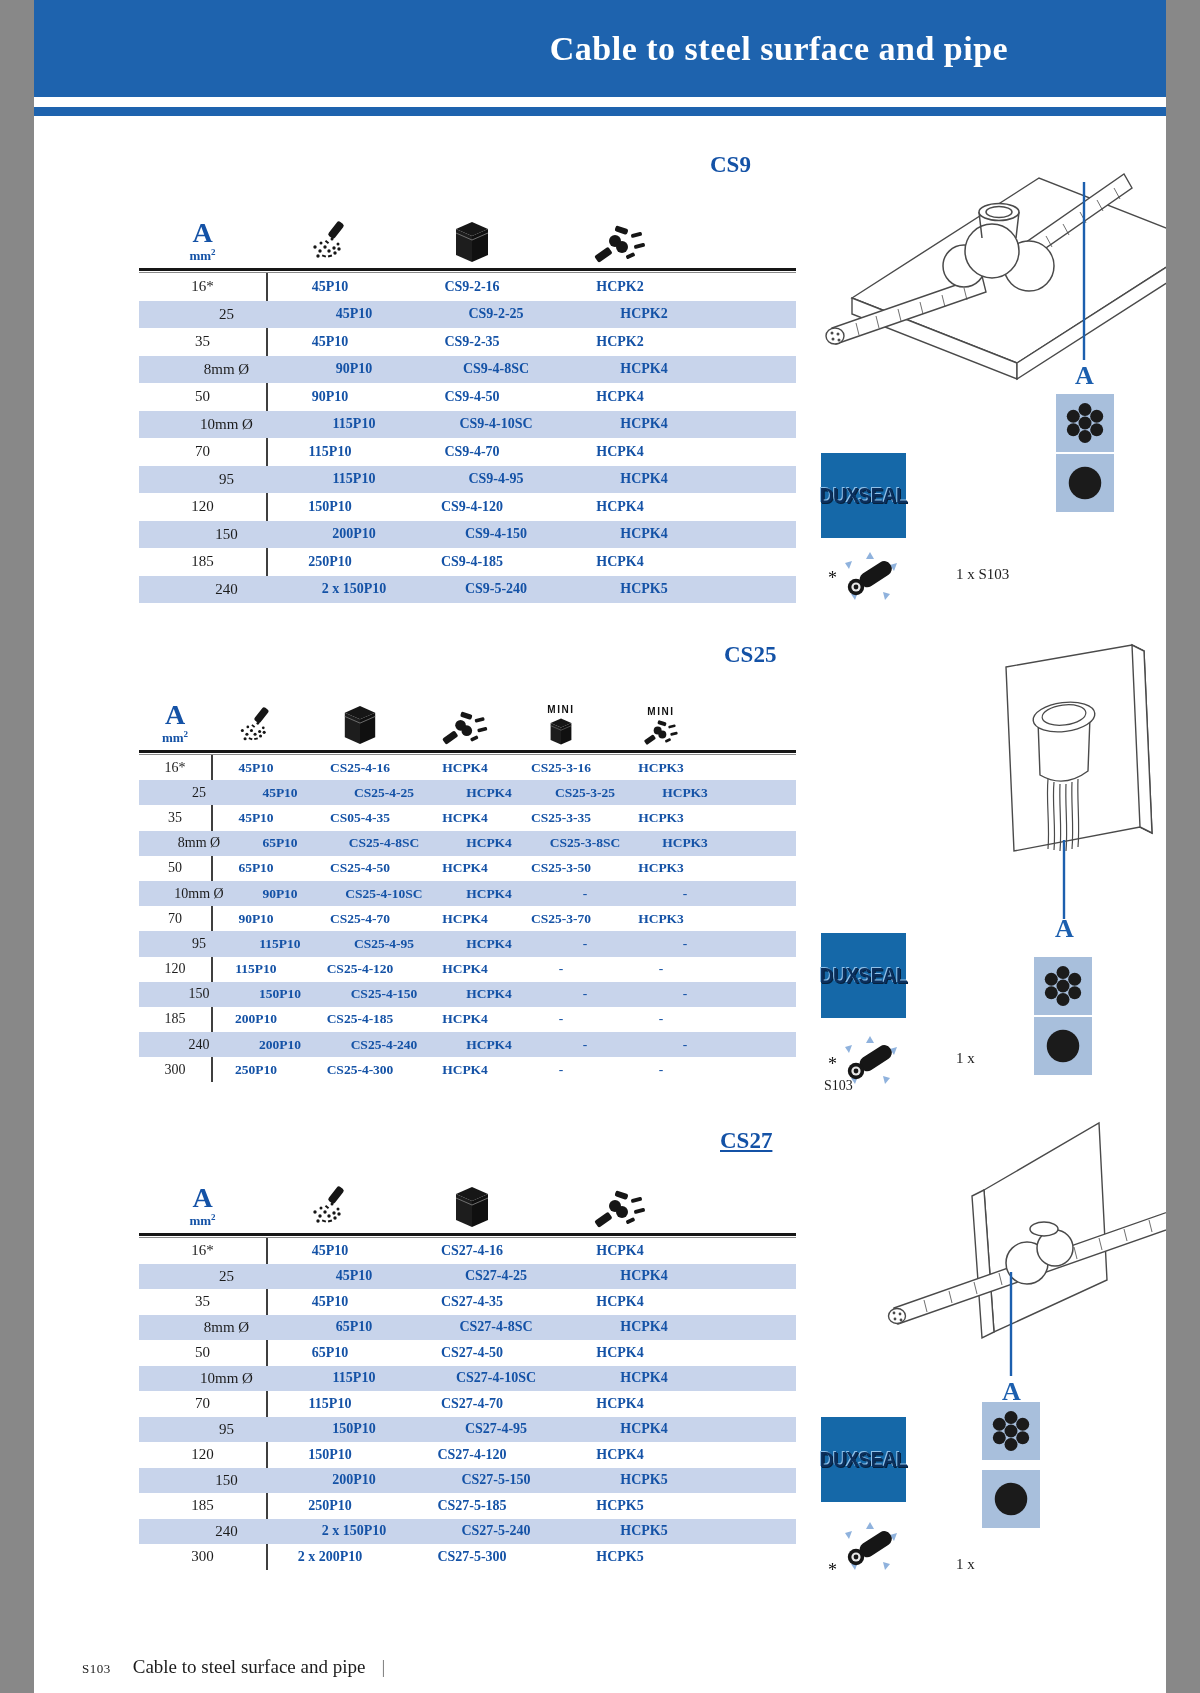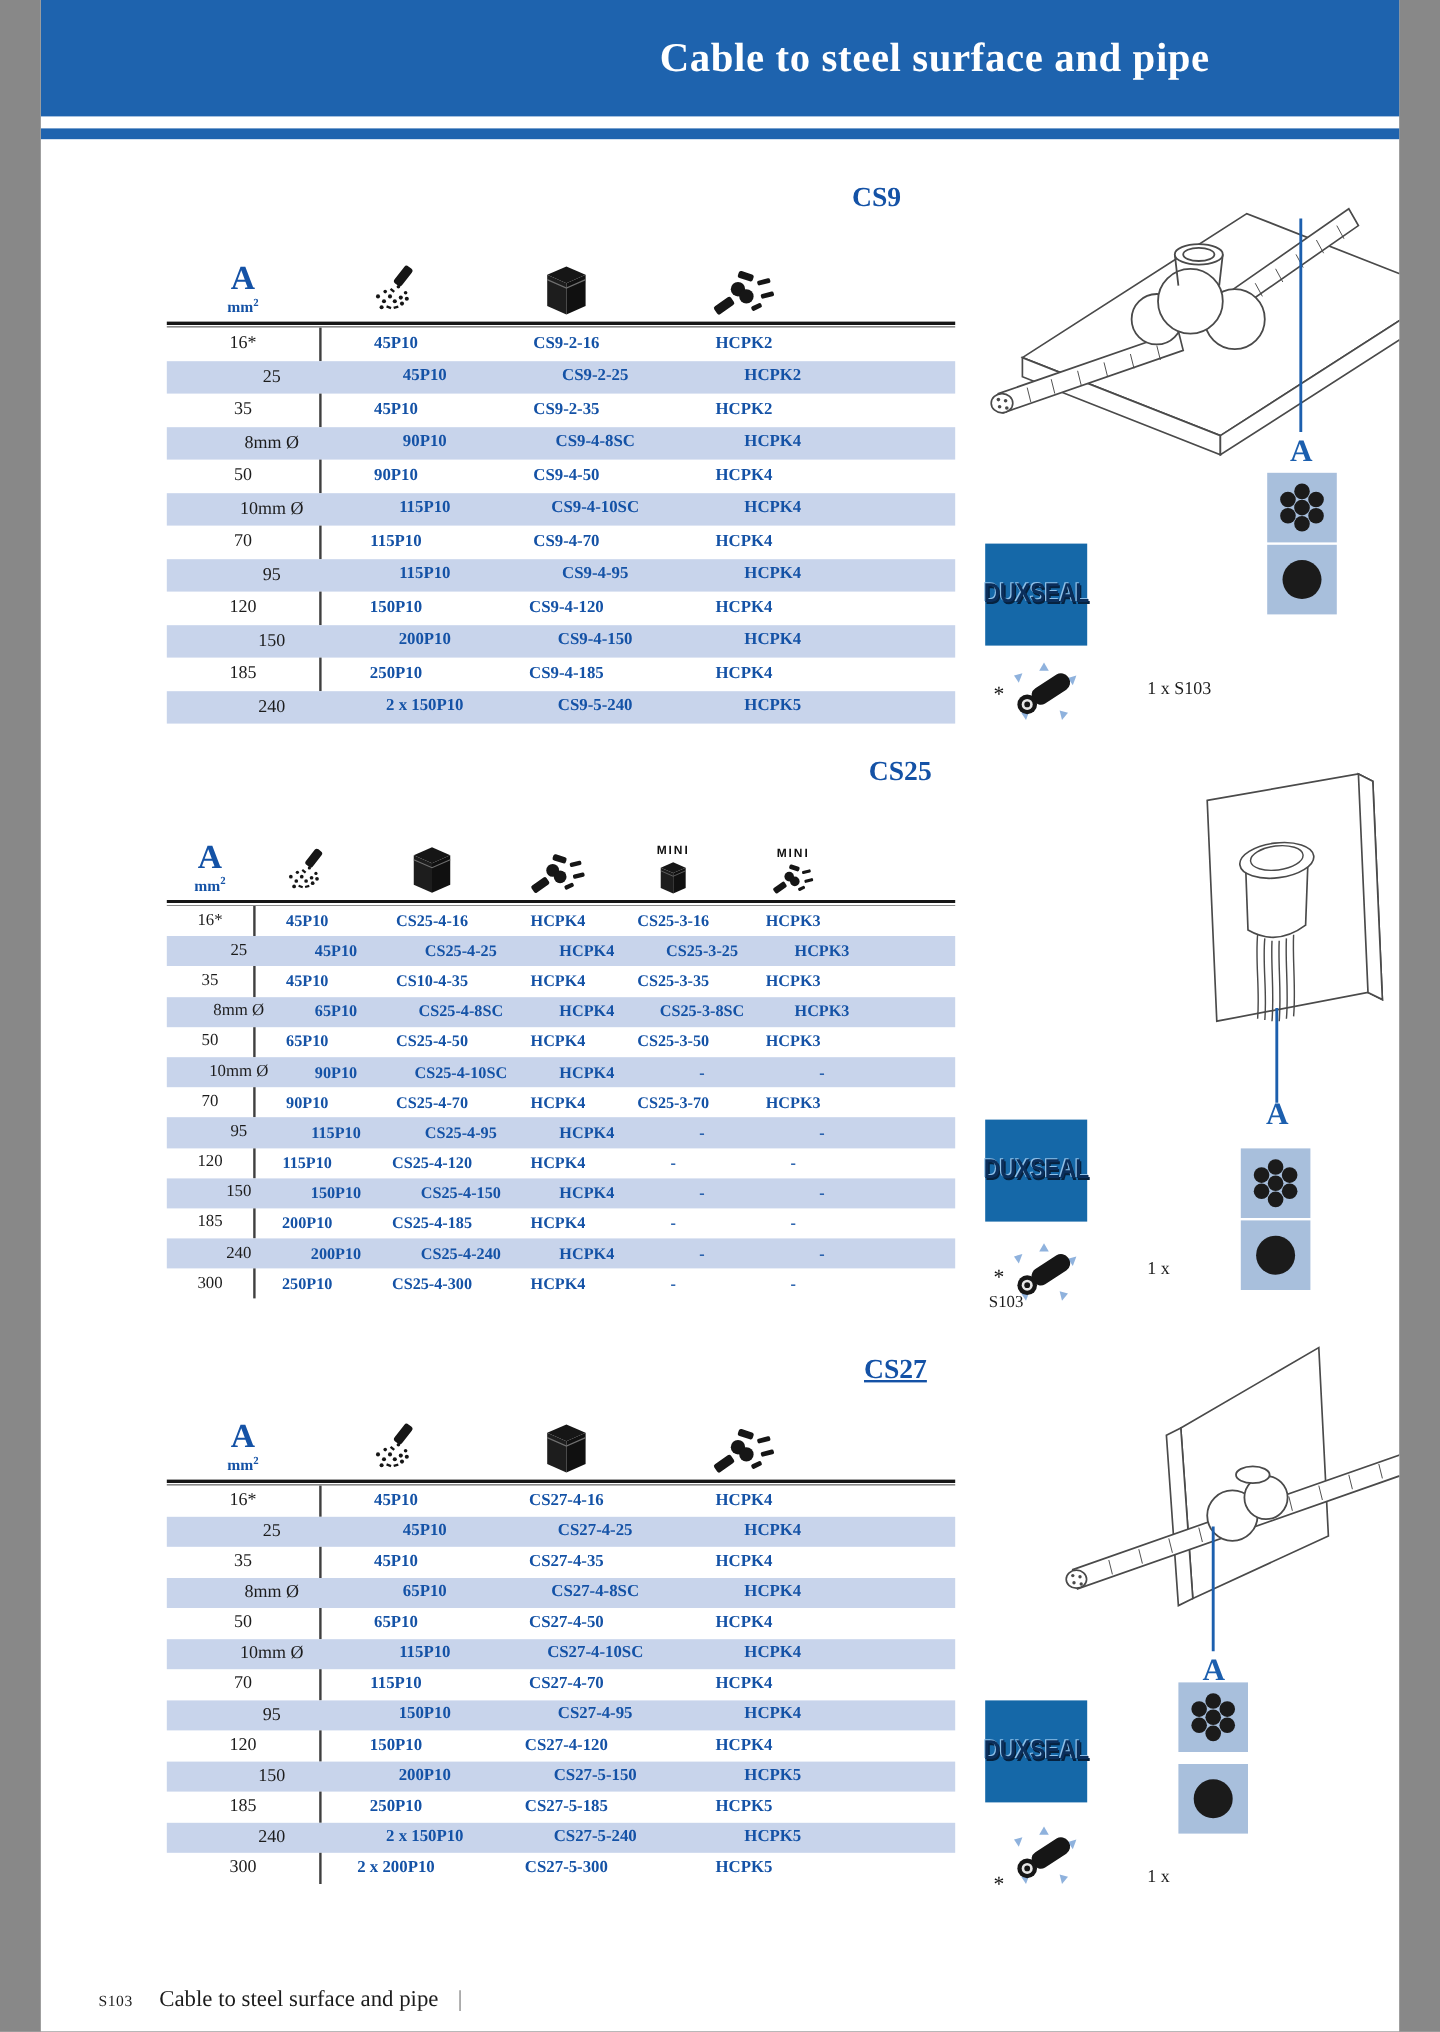--- a/index.html
+++ b/index.html
@@ -336,21 +336,21 @@
     </div>
 
     <div class="fn-marker" style="left:794px;top:428px;">*</div>
     <svg class="fn-sleeve" style="left:806px;top:410px;" width="60" height="52">
         <use href="#i-sleeve"></use>
       </svg>
     <div class="fn-text" style="left:922px;top:426px;">1 x S103</div>
   </section>
 
   <section id="sec-cs25">
-    <h2 class="sec-title" style="left:690px;top:0;">CS25</h2>
+    <h2 class="sec-title" style="left:690px;top:12px;">CS25</h2>
 
     <div class="cat-table" id="t25" style="top:25px;">
       <div class="thead">
         <div class="hcell">
           <span class="a-letter">A</span>
           <span class="a-unit"><span>mm</span><sup>2</sup></span>
         </div>
         <div class="hcell">
             <svg width="40" height="40">
               <use href="#i-powder"></use>
@@ -396,21 +396,21 @@
             <div class="td val">45P10</div>
             <div class="td val">CS25-4-25</div>
             <div class="td val">HCPK4</div>
             <div class="td val">CS25-3-25</div>
             <div class="td val">HCPK3</div>
             <div class="td filler"></div>
           </div>
           <div class="tr">
             <div class="td size">35</div>
             <div class="td val">45P10</div>
-            <div class="td val">CS10-4-35</div>
+            <div class="td val">CS05-4-35</div>
             <div class="td val">HCPK4</div>
             <div class="td val">CS25-3-35</div>
             <div class="td val">HCPK3</div>
             <div class="td filler"></div>
           </div>
           <div class="tr shaded">
             <div class="td size">8mm Ø</div>
             <div class="td val">65P10</div>
             <div class="td val">CS25-4-8SC</div>
             <div class="td val">HCPK4</div>

